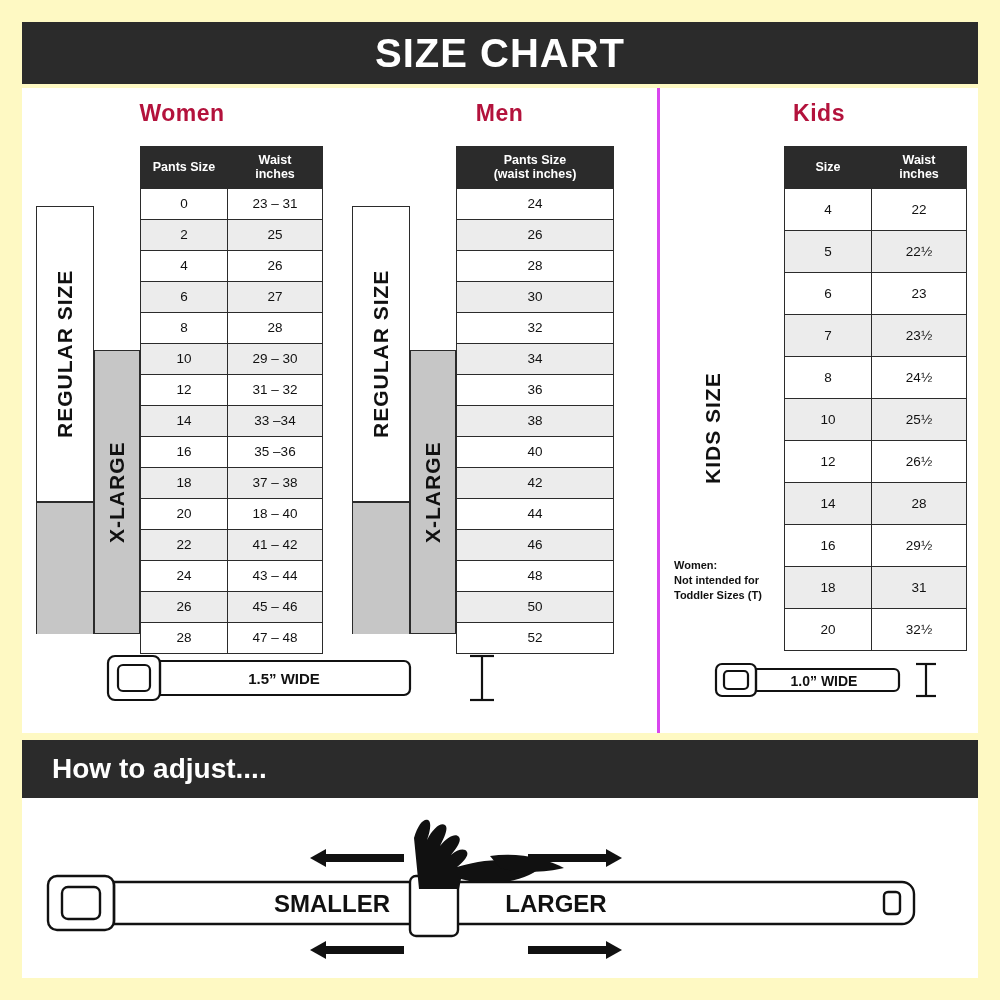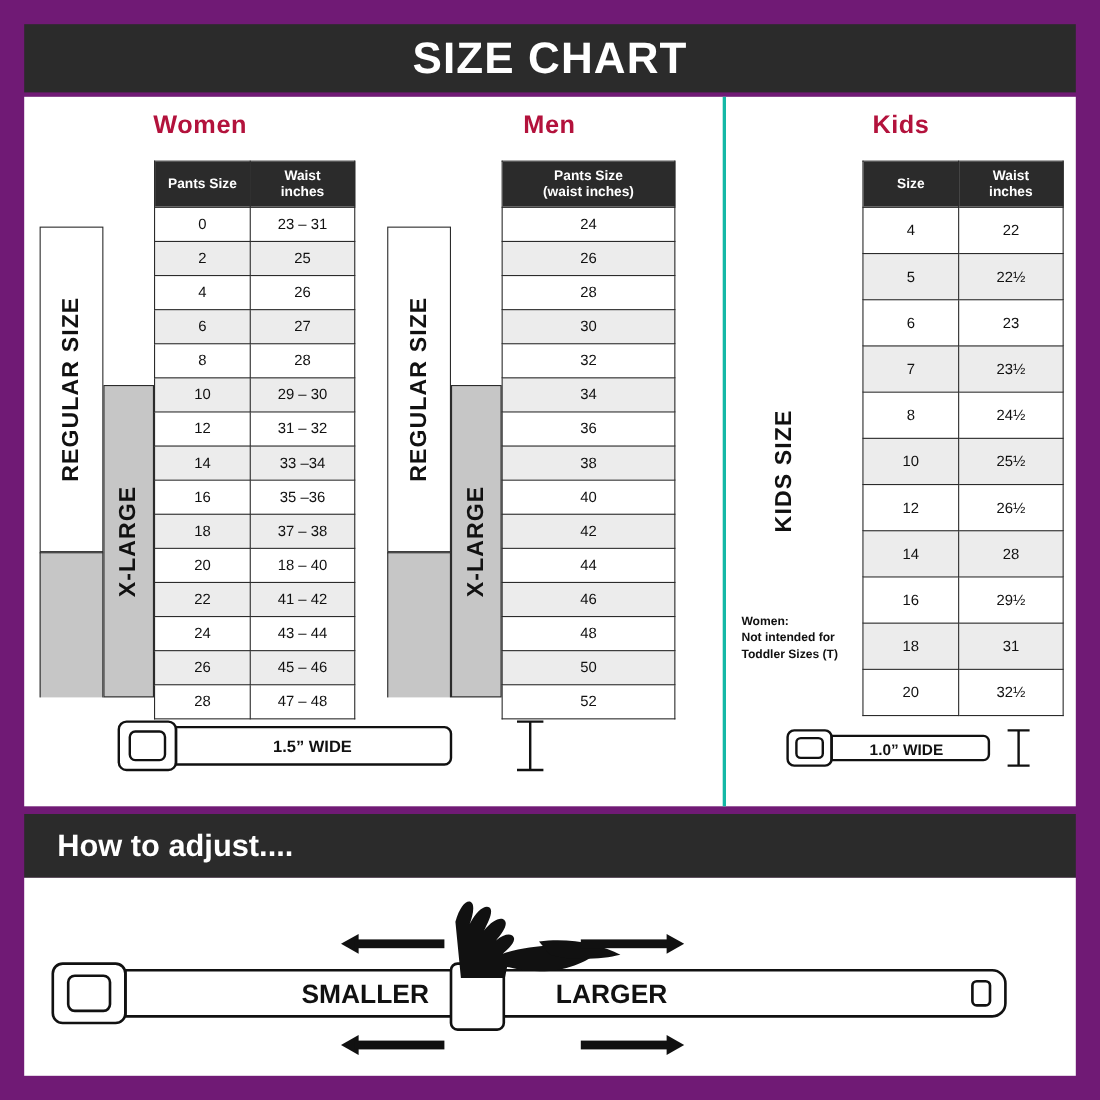--- a/index.html
+++ b/index.html
@@ -6,21 +6,21 @@
   body{
     width:1000px;height:1000px;
     background:#2b2b2b;
     font-family:"Liberation Sans", sans-serif;
     color:#111;
     overflow:hidden;
   }
   .page{
     position:relative;
     width:1000px;height:1000px;
-    background:#701a75;
+    background:#fef9c3;
     box-sizing:border-box;
   }
 
   
   .title-bar{
     position:absolute;left:22px;top:22px;width:956px;height:62px;
     background:#2b2b2b;
     display:flex;align-items:center;justify-content:center;
   }
   .title-bar .title{
@@ -40,21 +40,21 @@
     display:flex;
     height:100%;
     box-sizing:border-box;
   }
   .col{
     position:relative;
     box-sizing:border-box;
   }
   .col-women{width:320px;}
   .col-men{width:315px;}
-  .col-kids{width:321px;border-left:3px solid #14b8a6;}
+  .col-kids{width:321px;border-left:3px solid #d946ef;}
 
   .col-head{
     text-align:center;
     font-size:23px;
     font-weight:bold;
     color:#b3123c;
     padding-top:12px;
     letter-spacing:0.5px;
   }
 

